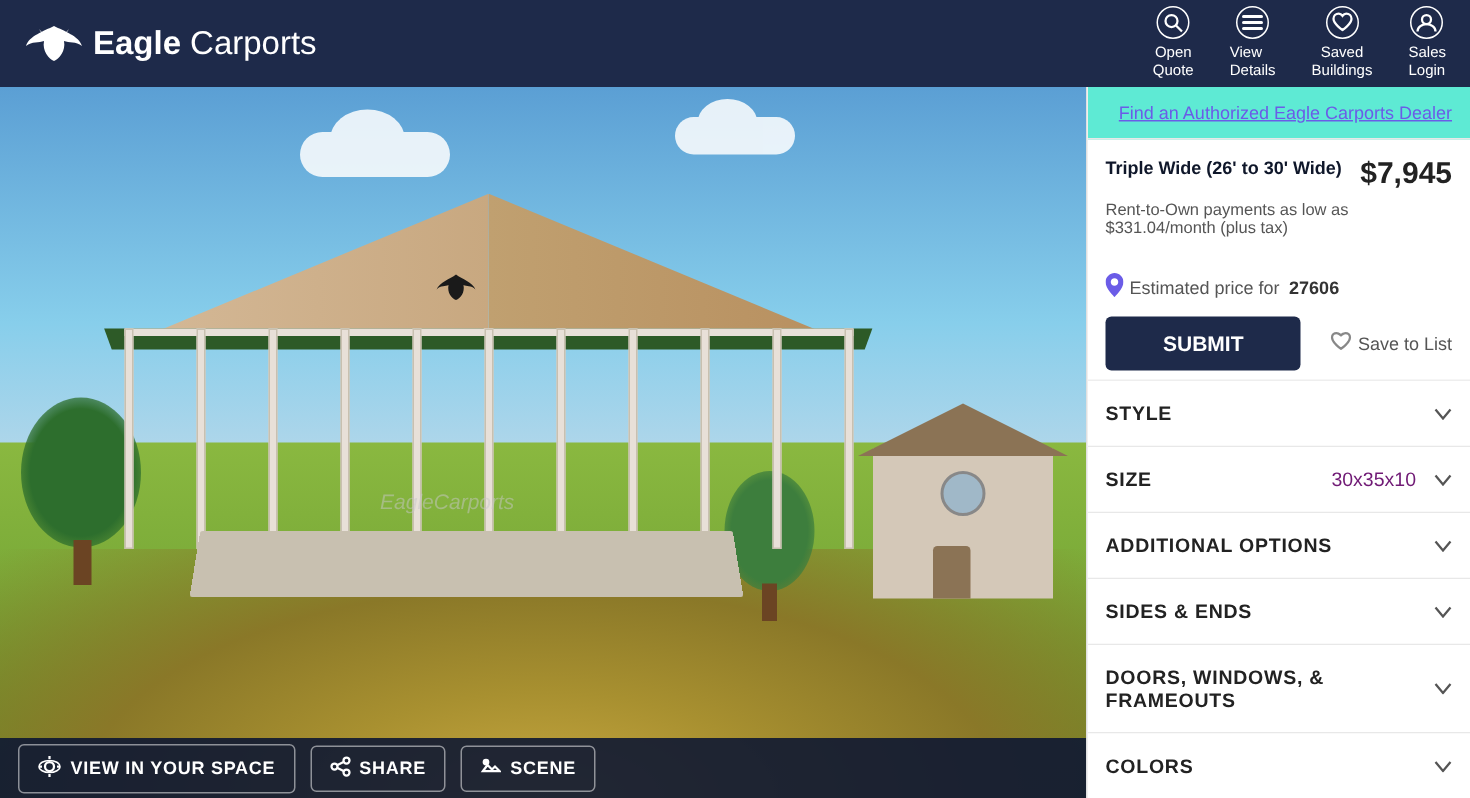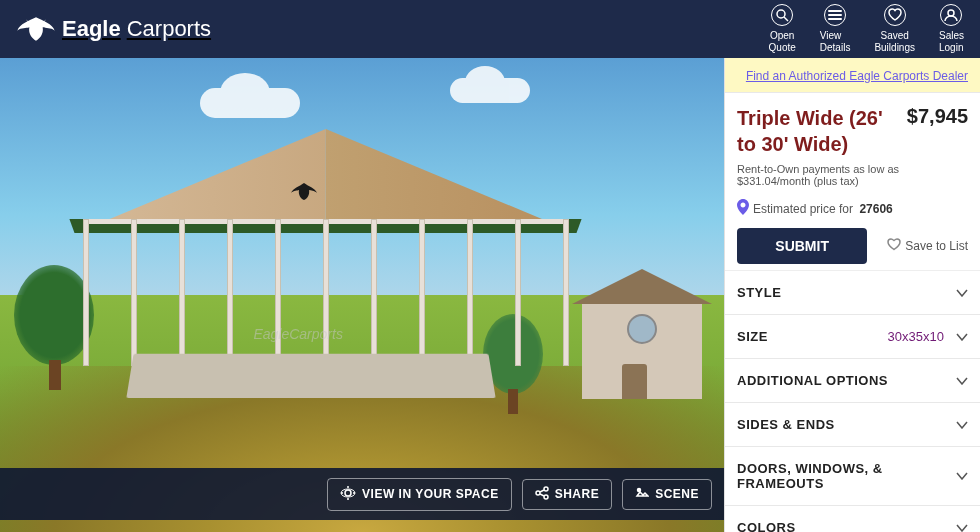--- a/index.html
+++ b/index.html
@@ -12,21 +12,20 @@
       align-items: center;
       justify-content: space-between;
       padding: 8px 16px;
       height: 58px;
       flex-shrink: 0;
     }
     .logo {
       display: flex;
       align-items: center;
       gap: 6px;
-      text-decoration: underline;
     }
     .logo-text-eagle { color: white; font-size: 22px; font-weight: bold; }
     .logo-text-carports { color: white; font-size: 22px; font-weight: 300; }
     .logo-bird {
       width: 40px;
       height: 30px;
     }
     .header-nav {
       display: flex;
       gap: 24px;
@@ -212,31 +211,30 @@
       left: 35%;
       color: rgba(200, 200, 200, 0.5);
       font-size: 14px;
       font-style: italic;
       pointer-events: none;
     }
 
     
     .bottom-bar {
       position: absolute;
-      bottom: 12px;
+      bottom: 0;
       left: 0;
       width: 724px;
-      height: 52px;
+      height: 40px;
       background: rgba(10, 20, 50, 0.88);
       display: flex;
       align-items: center;
       gap: 10px;
       padding: 0 12px;
       z-index: 20;
-      justify-content: flex-end;
     }
     .bottom-btn {
       display: flex;
       align-items: center;
       gap: 6px;
       color: white;
       font-size: 12px;
       font-weight: bold;
       padding: 6px 12px;
       border: 1.5px solid rgba(255,255,255,0.5);
@@ -252,62 +250,62 @@
       width: 256px;
       background: white;
       display: flex;
       flex-direction: column;
       border-left: 1px solid #e0e0e0;
       flex-shrink: 0;
       overflow-y: auto;
     }
     .dealer-link {
       padding: 8px 12px;
-      background: #fef9c3;
+      background: #5eead4;
       border-bottom: 1px solid #e8e8e8;
       text-align: right;
     }
     .dealer-link a {
       color: #6b5ce7;
       font-size: 12px;
       text-decoration: underline;
       cursor: pointer;
     }
     .product-header {
       padding: 12px 12px 6px;
       border-bottom: 1px solid #eee;
     }
     .product-title-row {
       display: flex;
       justify-content: space-between;
       align-items: flex-start;
       gap: 8px;
     }
     .product-title {
-      font-size: 20px;
+      font-size: 12px;
       font-weight: bold;
-      color: #7f1d1d;
+      color: #0f172a;
       line-height: 1.3;
     }
     .product-price {
       font-size: 20px;
       font-weight: bold;
       color: #222;
       white-space: nowrap;
     }
     .rent-to-own {
       font-size: 11px;
       color: #555;
       margin-top: 6px;
     }
     .location-row {
       display: flex;
       align-items: center;
       gap: 4px;
-      margin-top: 12px;
+      margin-top: 24px;
     }
     .location-icon { color: #6b5ce7; font-size: 14px; }
     .location-text { font-size: 12px; color: #555; }
     .action-row {
       display: flex;
       align-items: center;
       gap: 20px;
       margin-top: 10px;
     }
     .submit-btn {

